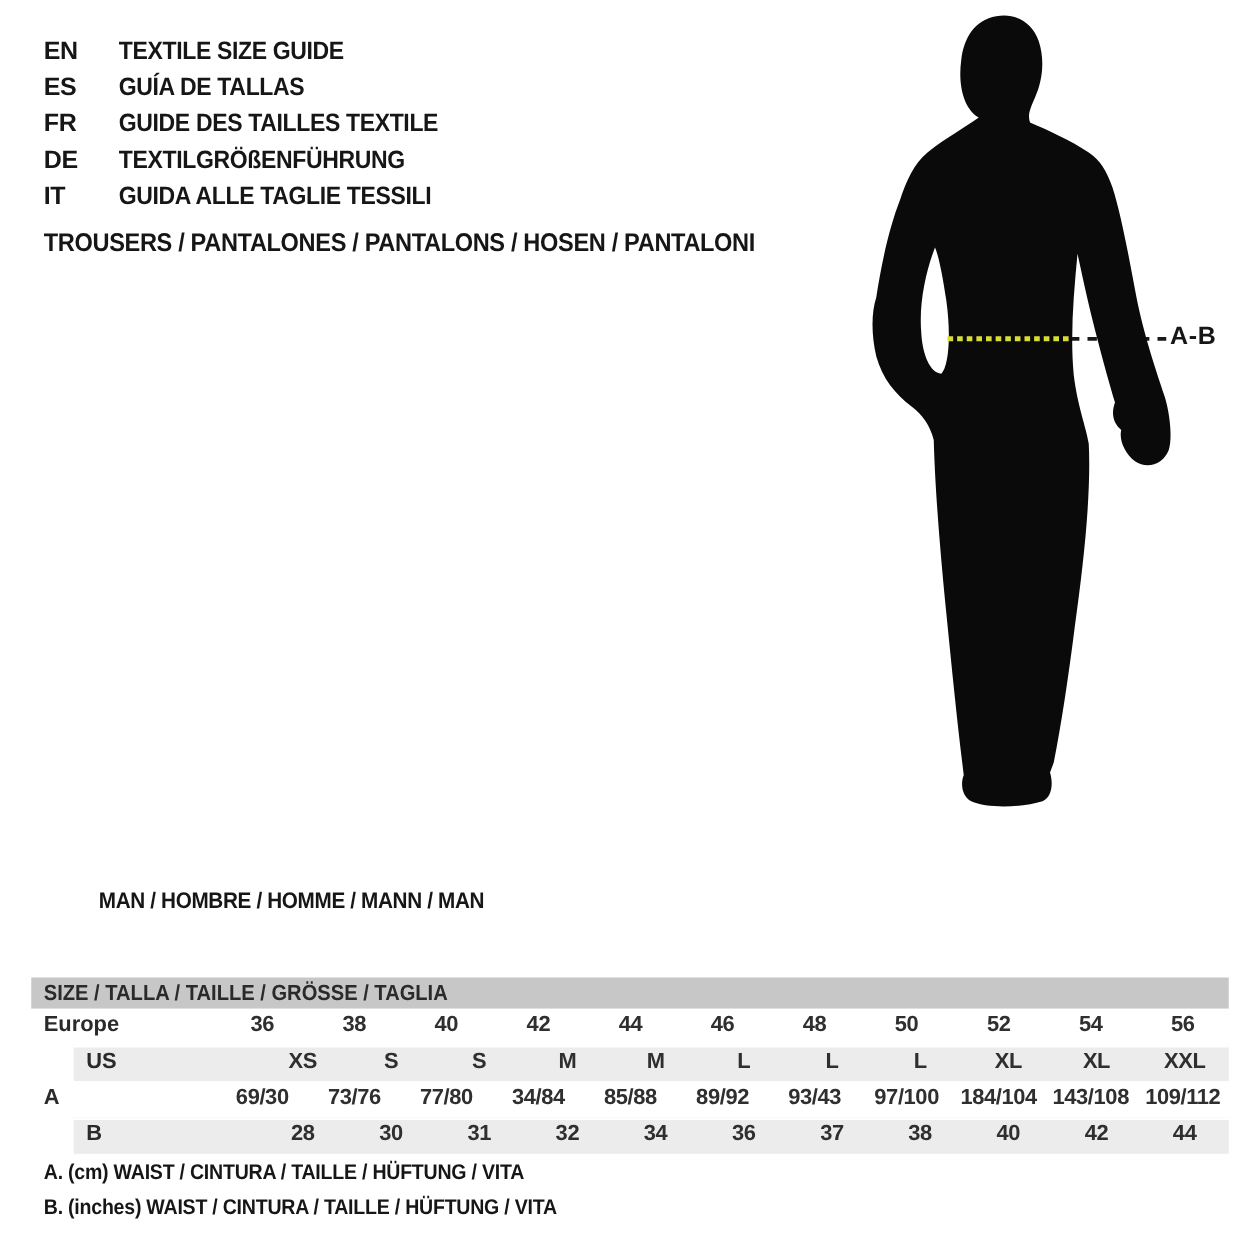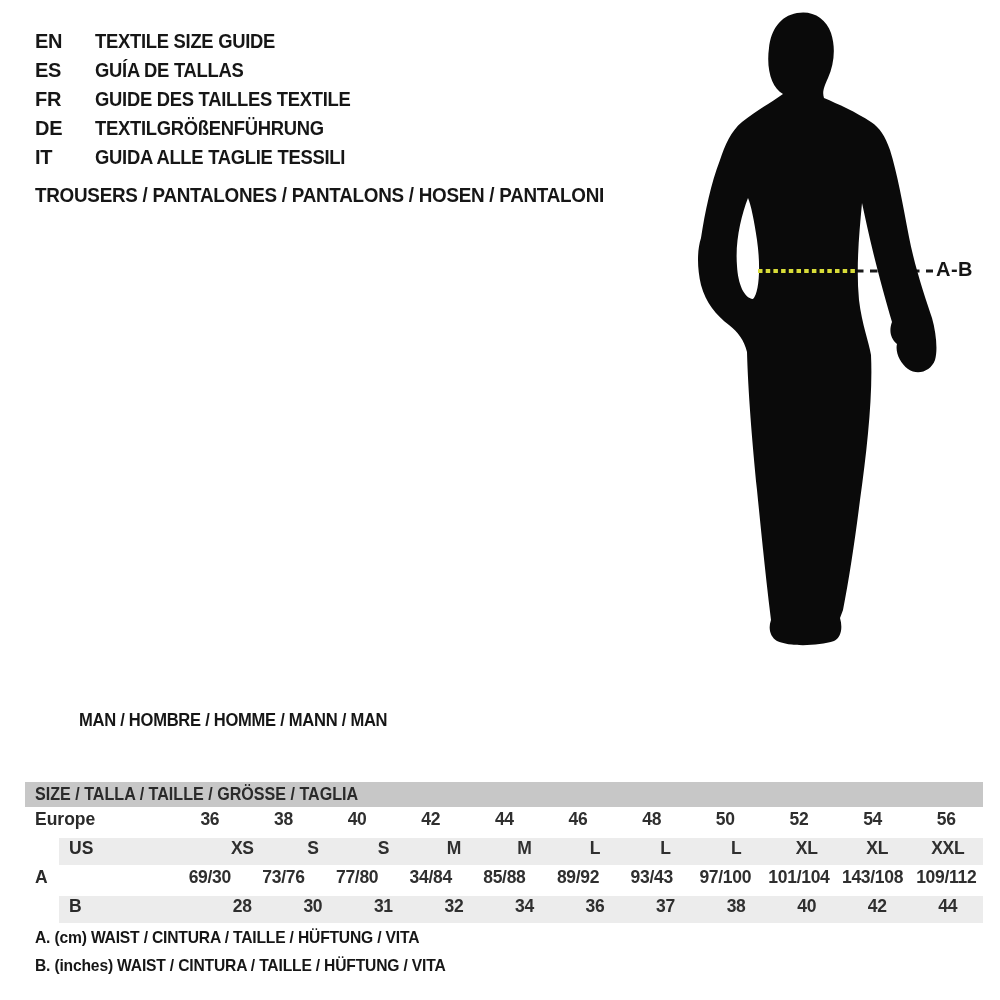--- a/index.html
+++ b/index.html
@@ -155,21 +155,21 @@
       <div class="trow">
         <span class="row-label">A</span>
         <span class="size-cell">69/30</span>
         <span class="size-cell">73/76</span>
         <span class="size-cell">77/80</span>
         <span class="size-cell">34/84</span>
         <span class="size-cell">85/88</span>
         <span class="size-cell">89/92</span>
         <span class="size-cell">93/43</span>
         <span class="size-cell">97/100</span>
-        <span class="size-cell">101/104</span>
+        <span class="size-cell">184/104</span>
         <span class="size-cell">143/108</span>
         <span class="size-cell">109/112</span>
       </div>
       <div class="trow alt">
         <span class="row-label">B</span>
         <span class="size-cell">28</span>
         <span class="size-cell">30</span>
         <span class="size-cell">31</span>
         <span class="size-cell">32</span>
         <span class="size-cell">34</span>

